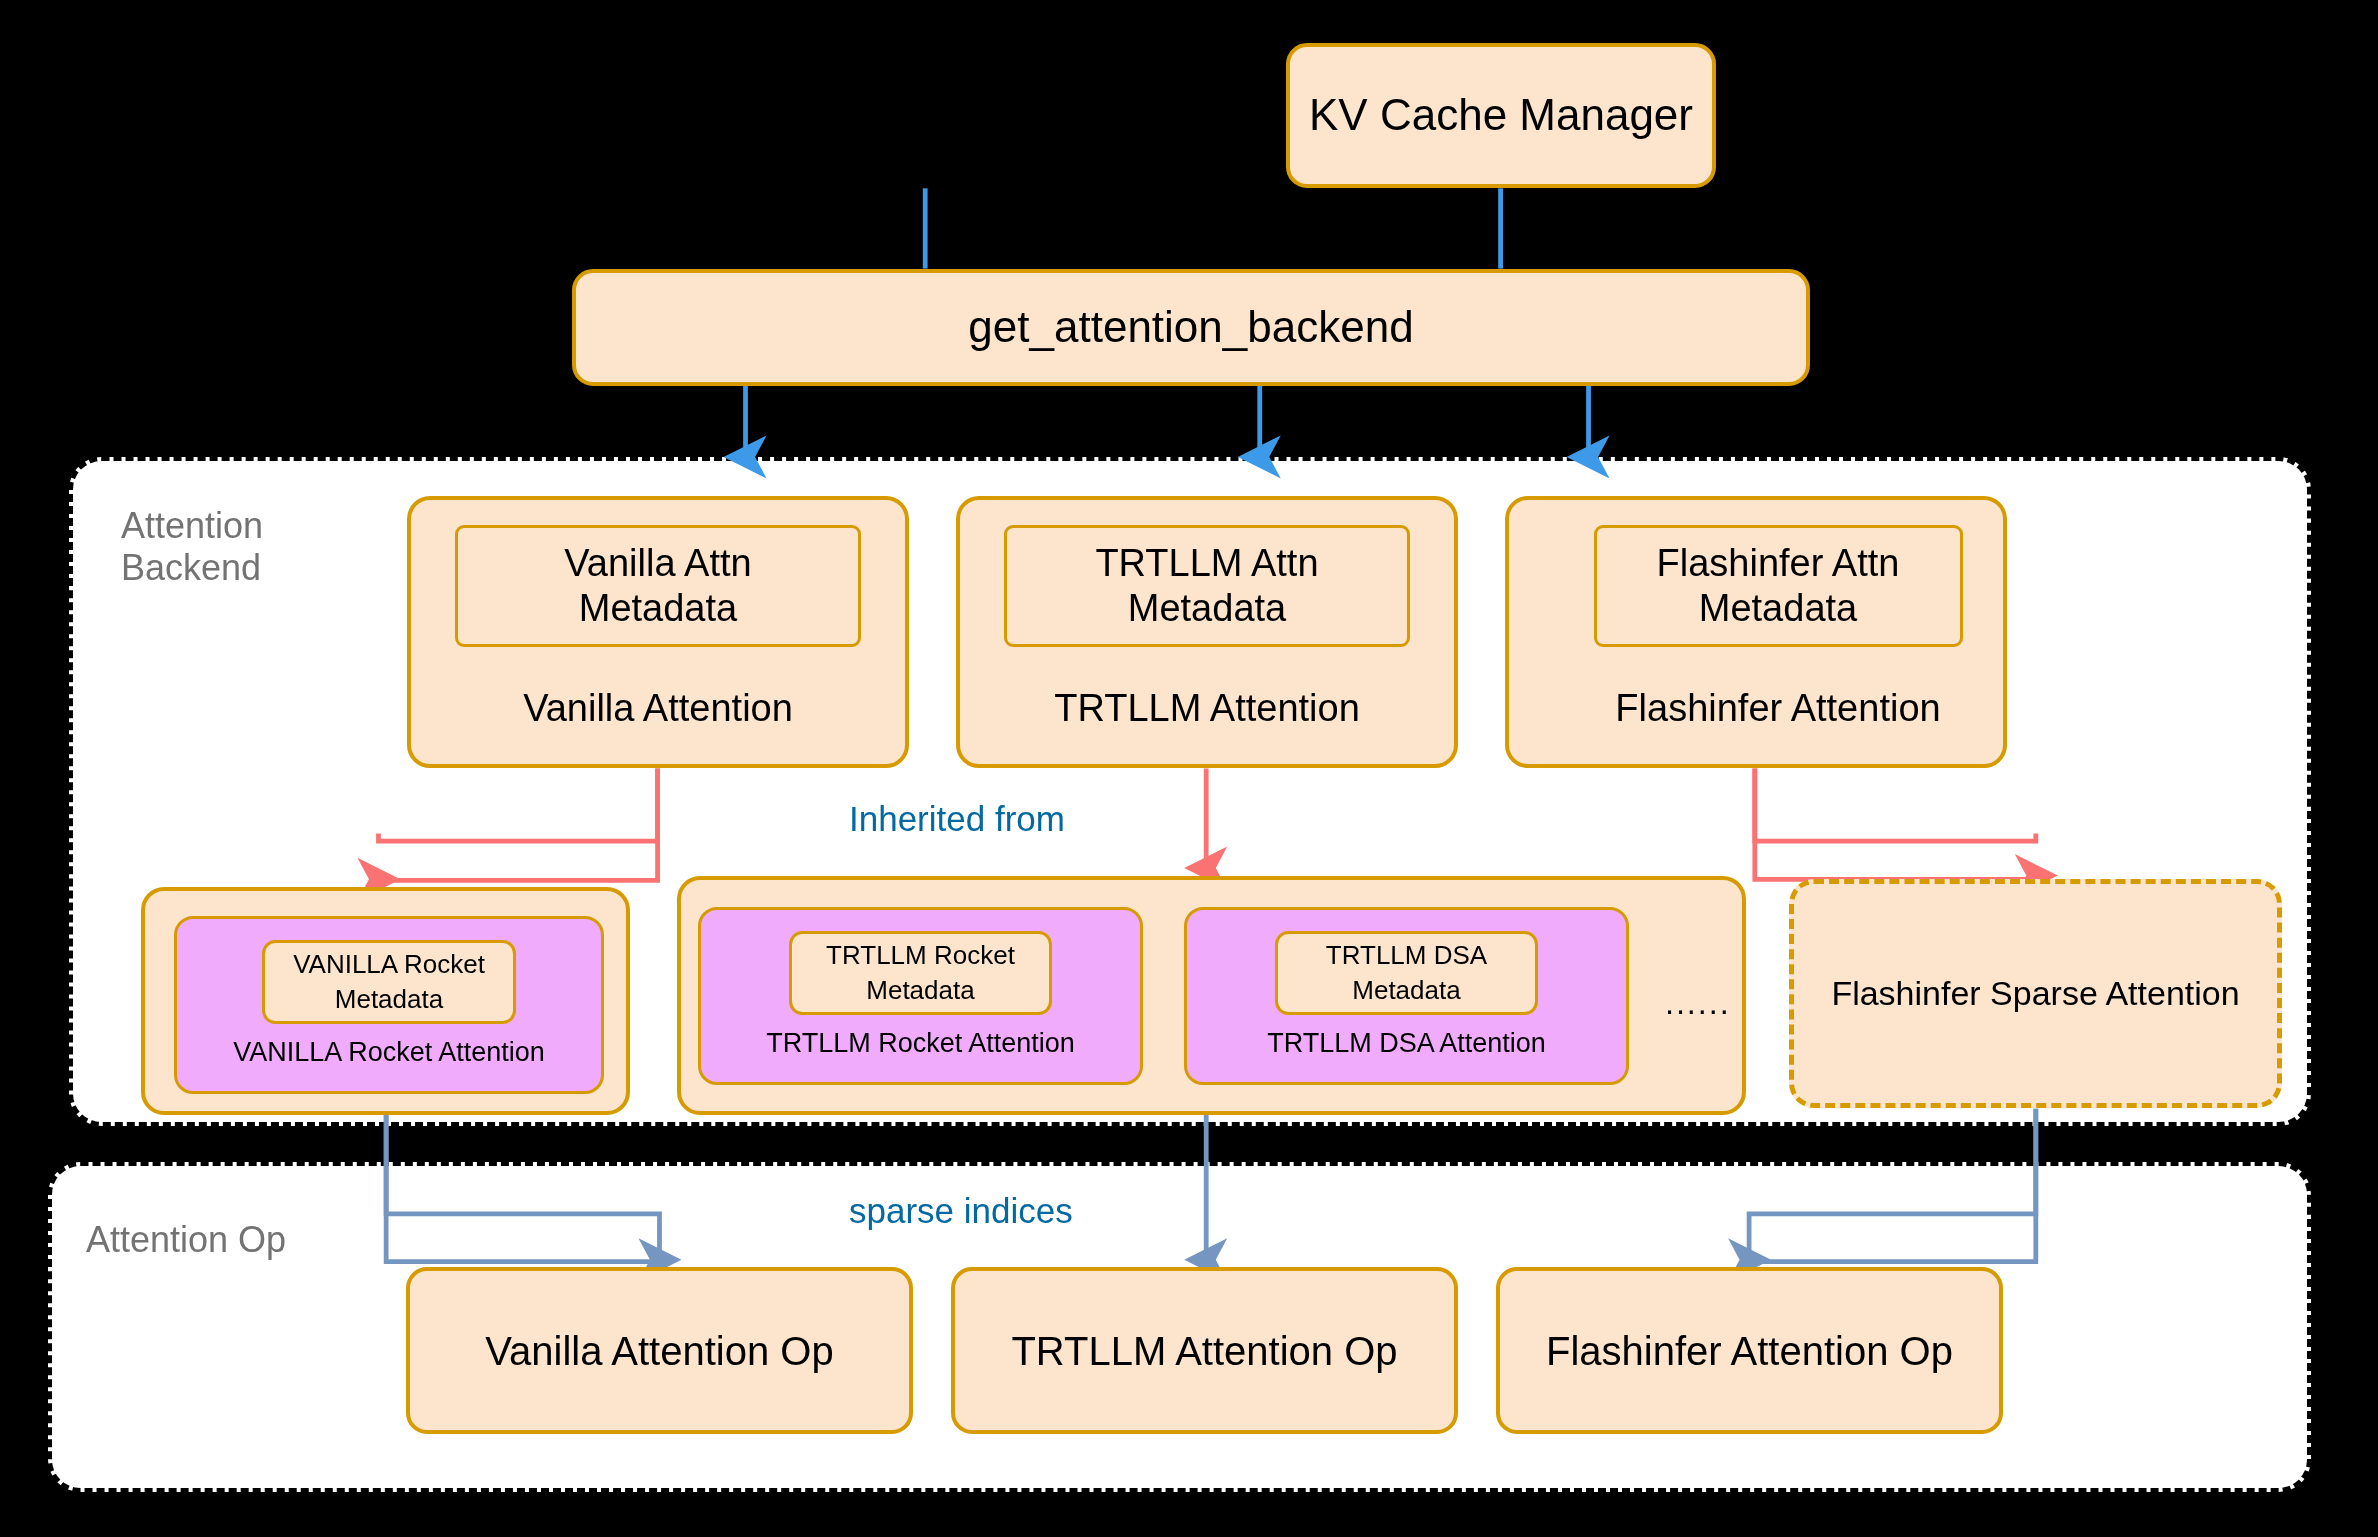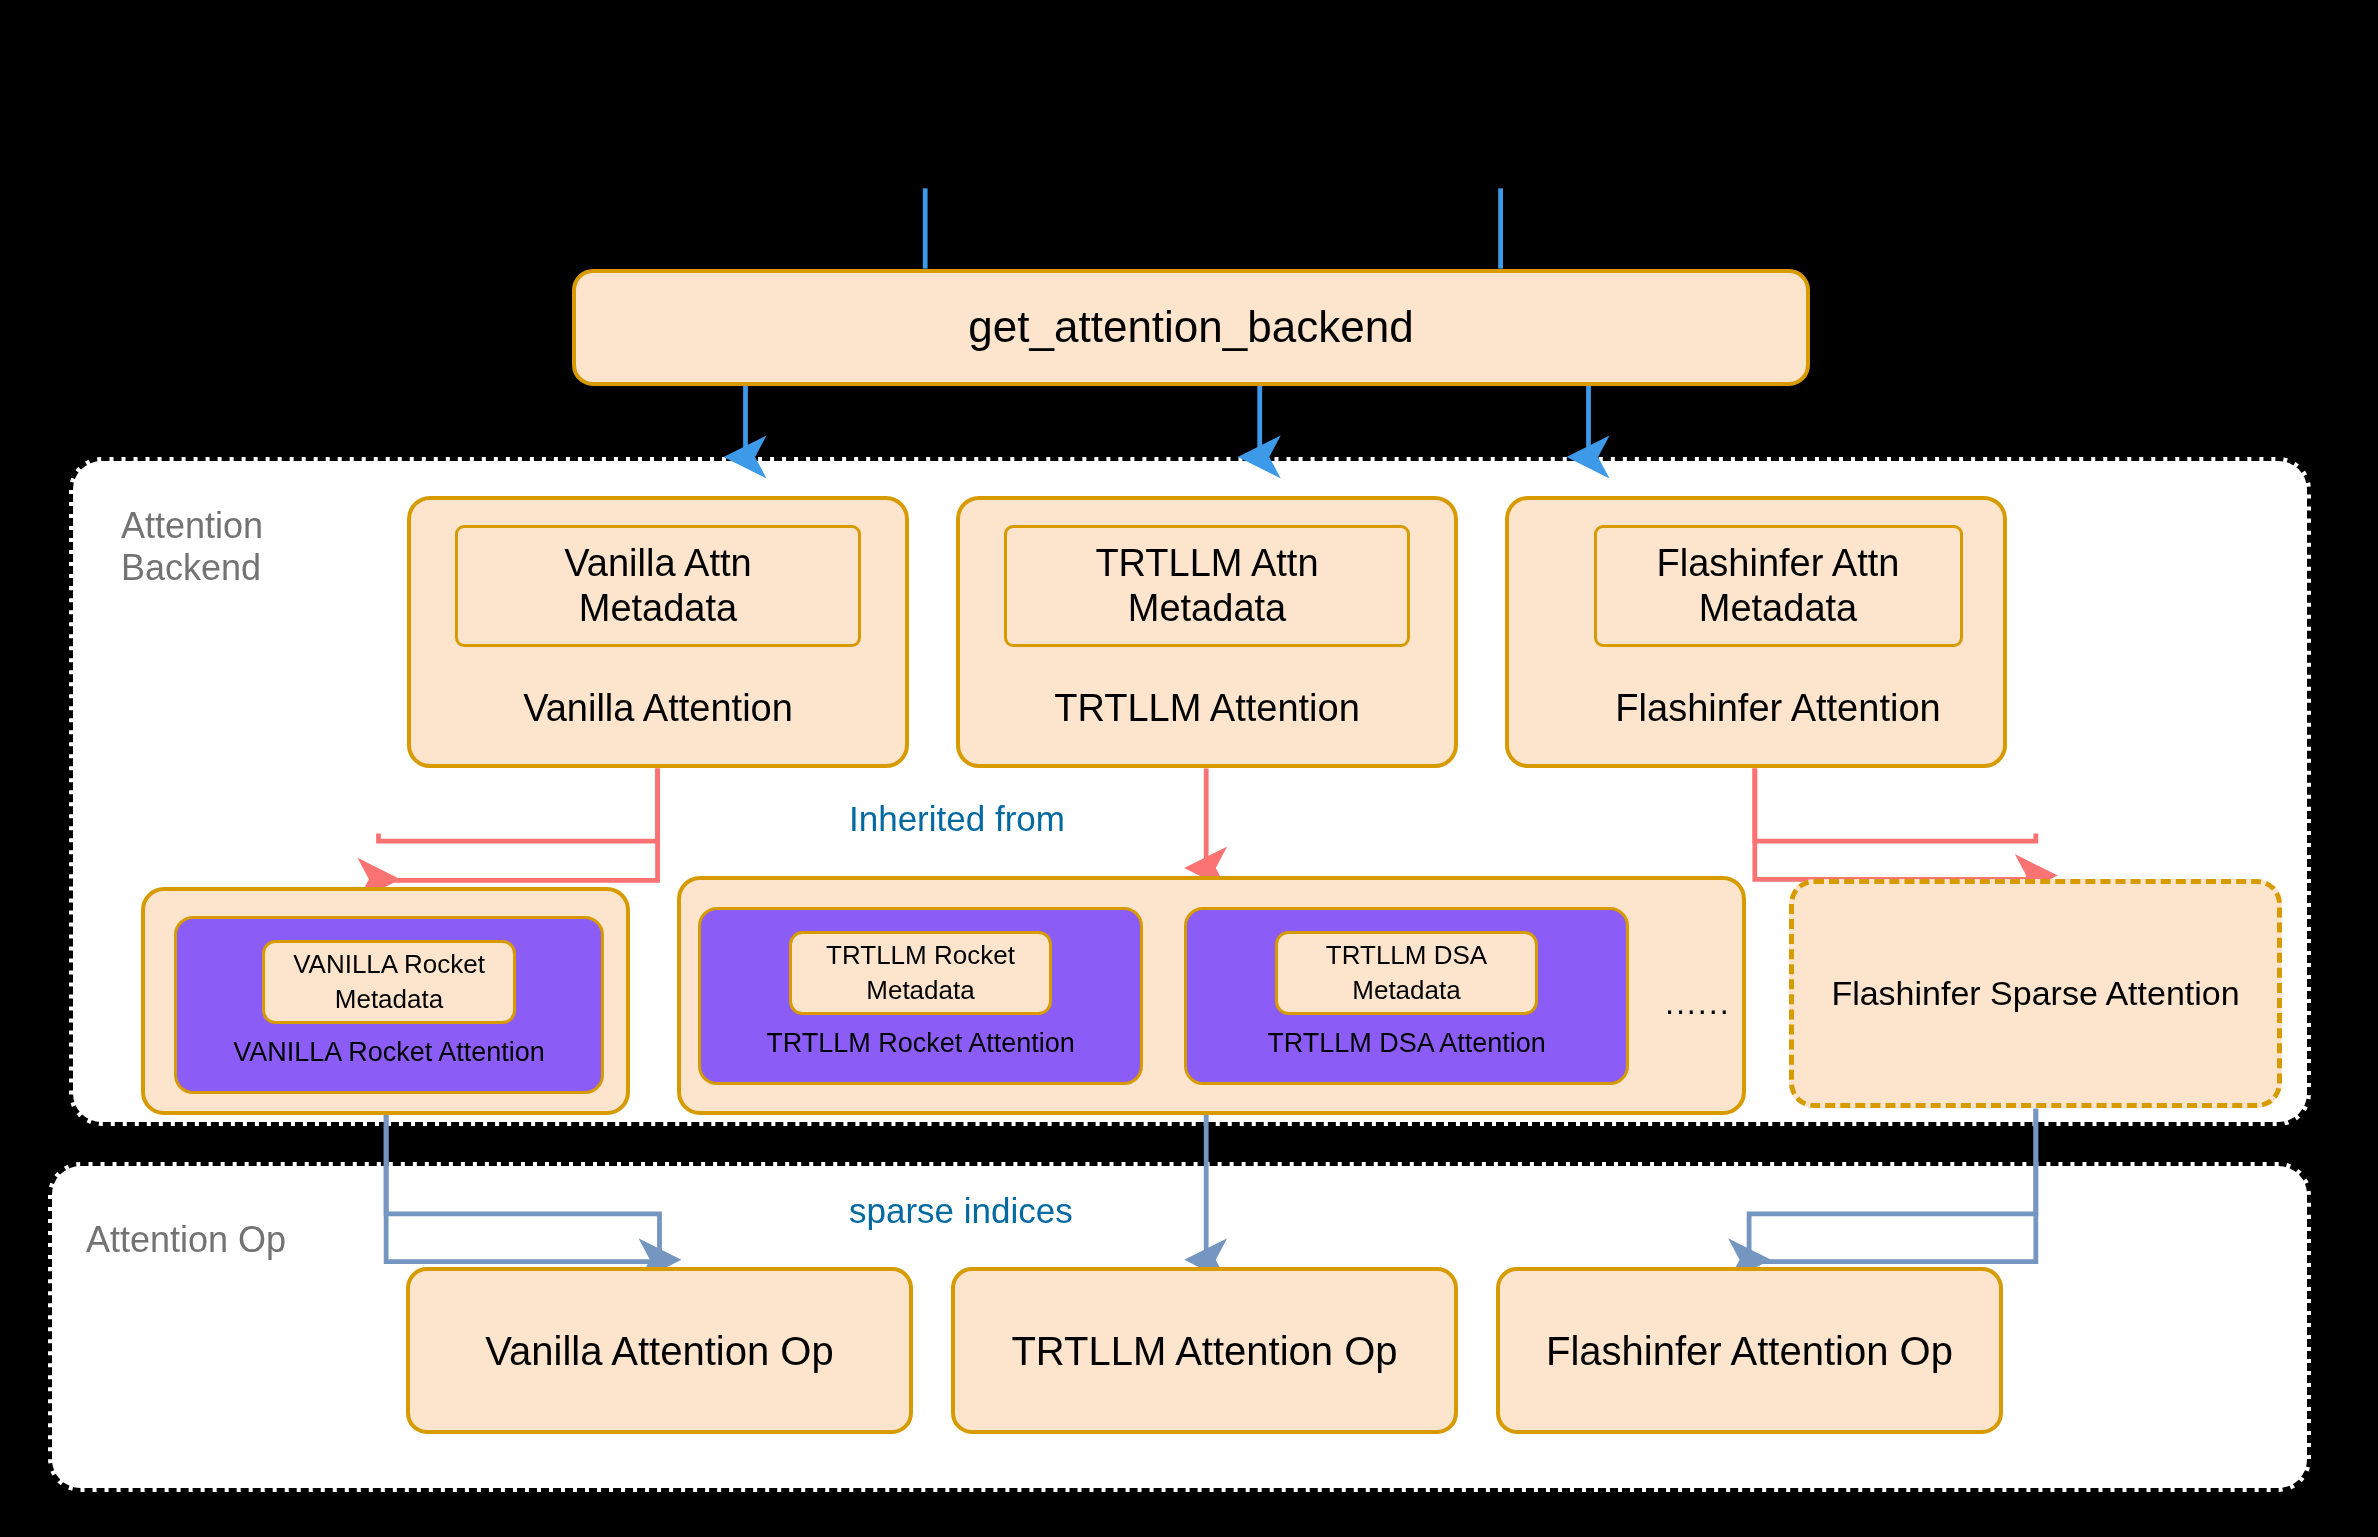--- a/index.html
+++ b/index.html
@@ -117,21 +117,21 @@
   
   .sparse-wrap {
     position: absolute;
     background: #fce4cd;
     border: 4.8px solid #d79b00;
     border-radius: 23px;
     z-index: 10;
   }
   .sparse-card {
     position: absolute;
-    background: #8b5cf6;
+    background: #f0abfc;
     border: 3.8px solid #d79b00;
     border-radius: 19px;
     display: flex;
     flex-direction: column;
     align-items: center;
     justify-content: flex-start;
     padding-top: 21px;
   }
   .sparse-meta {
     width: 60%;
@@ -217,20 +217,21 @@
       <path d="M1262,1166 L1262,1318"></path>
       <path d="M2130,1160 L2130,1320 L1830,1320 L1830,1318"></path>
     </g>
     <g stroke="#7596c0" stroke-width="5" fill="none">
       <path d="M404,1166 L404,1270 L690,1270 L690,1310"></path>
       <path d="M2130,1160 L2130,1270 L1830,1270 L1830,1310"></path>
     </g>
   </svg>
 
 
+  <div class="node" id="kv-cache-manager">KV Cache Manager</div>
 
   <div class="node" id="get-attention-backend">get_attention_backend</div>
 
   <div class="group-label" id="backend-group-label">Attention
 Backend</div>
 
   <div class="group-label" id="op-group-label">Attention Op</div>
 
   <div class="node backend-outer" id="vanilla-attention">
     <div class="backend-meta">Vanilla Attn

